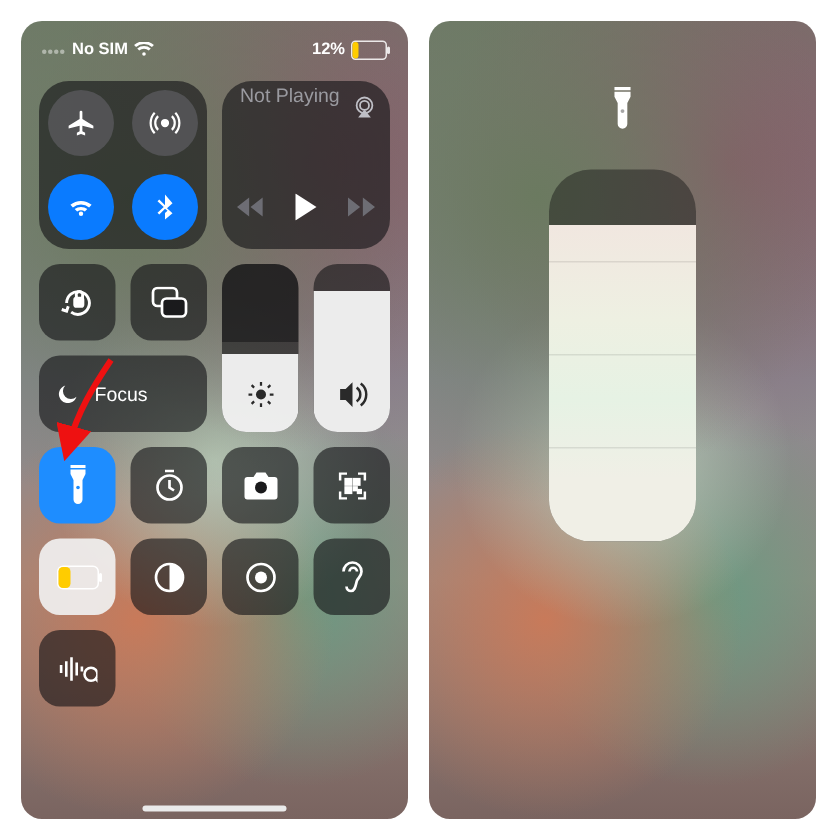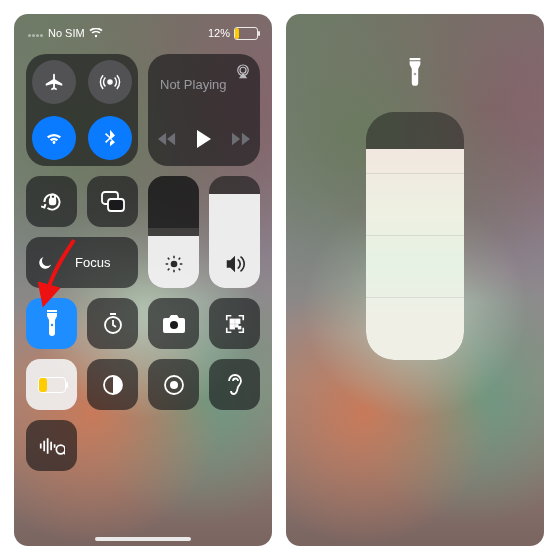--- a/index.html
+++ b/index.html
@@ -6,46 +6,46 @@
   .wrap{display:flex;gap:14px;padding:14px}
   .phone{position:relative;width:258px;height:532px;border-radius:14px;overflow:hidden;
     background:
       radial-gradient(circle at 28% 22%, #6b7a60 0, rgba(107,122,96,0) 45%),
       radial-gradient(circle at 78% 18%, #8a5a6a 0, rgba(138,90,106,0) 40%),
       radial-gradient(circle at 50% 55%, #b7c6b6 0, rgba(183,198,182,0) 35%),
       radial-gradient(circle at 30% 75%, #c87a5a 0, rgba(200,122,90,0) 30%),
       radial-gradient(circle at 72% 72%, #6a9a82 0, rgba(106,154,130,0) 30%),
       linear-gradient(180deg,#707a6a,#8a8a92 45%,#9a8a82 70%,#7a6460);
   }
-  .statusbar{position:absolute;top:0;left:0;right:0;height:34px;display:flex;align-items:center;justify-content:space-between;padding:2px 14px 0;color:#fff;font-size:11px;font-weight:400}
+  .statusbar{position:absolute;top:0;left:0;right:0;height:34px;display:flex;align-items:center;justify-content:space-between;padding:2px 14px 0;color:#fff;font-size:11px;font-weight:700}
   .sb-left{display:flex;align-items:center;gap:4px}
   .dots span{display:inline-block;width:3px;height:3px;border-radius:50%;background:rgba(255,255,255,.45);margin-right:1px}
   .wifi svg{display:block}
   .sb-right{display:flex;align-items:flex-start;gap:4px}
   .batt{width:22px;height:11px;border:1px solid rgba(255,255,255,.85);border-radius:3px;position:relative}
   .batt:after{content:"";position:absolute;right:-3px;top:3px;width:2px;height:5px;background:rgba(255,255,255,.85);border-radius:1px}
   .batt i{display:block;height:100%;width:18%;background:#ffcc00;border-radius:2px}
   .content{position:absolute;top:40px;left:12px;right:12px;bottom:12px}
   .row{display:flex;gap:10px}
   .panel{border-radius:20px;background:rgba(20,20,22,.62)}
   .quad{width:112px;height:112px;display:grid;grid-template-columns:1fr 1fr;grid-template-rows:1fr 1fr;gap:0;place-items:center}
   .round{width:44px;height:44px;border-radius:50%;display:flex;align-items:center;justify-content:center;background:rgba(90,90,94,.78)}
   .round.on{background:#0a7bff}
   .round svg{display:block}
-  .media{flex:1;height:112px;position:relative;padding:23px 12px;box-sizing:border-box;color:#9a9aa0}
+  .media{flex:1;height:112px;position:relative;padding:2px 12px;box-sizing:border-box;color:#9a9aa0}
   .airplay{position:absolute;top:8px;right:8px;color:#bfbfc6}
   .mctrls{position:absolute;bottom:14px;left:0;right:0;display:flex;justify-content:center;align-items:center;gap:20px}
   .tile{width:51px;height:51px;border-radius:14px;background:rgba(20,20,22,.62);display:flex;align-items:center;justify-content:center;color:#fff;position:relative}
   .tile svg{display:block}
   .tile.flash{background:#1e8dff}
   .tile.light{background:rgba(240,240,240,.92);color:#111}
   .tile .badge{position:absolute;left:12px;top:18px;width:26px;height:14px;border:1px solid #fff;border-radius:4px;display:flex;align-items:center}
   .tile .badge:after{content:"";position:absolute;right:-3px;top:4px;width:2px;height:6px;background:#fff;border-radius:1px}
   .tile .badge i{display:block;width:30%;height:100%;background:#ffcc00;border-radius:3px}
-  .focus{width:112px;height:51px;border-radius:14px;background:rgba(20,20,22,.62);display:flex;align-items:center;gap:21px;padding:0 10px;box-sizing:border-box;color:#fff}
+  .focus{width:112px;height:51px;border-radius:14px;background:rgba(20,20,22,.62);display:flex;align-items:center;gap:9px;padding:0 10px;box-sizing:border-box;color:#fff}
   .vcol{display:flex;flex-direction:column;gap:10px}
   .vslider{width:51px;height:112px;border-radius:16px;background:rgba(20,20,22,.6);position:relative;overflow:hidden}
   .vslider .fill{position:absolute;left:0;right:0;bottom:0;background:rgba(245,245,245,.95);height:84%}
   .vslider .vicon{position:absolute;left:0;right:0;bottom:10px;text-align:center;color:#222}
   .bright .fill{height:46%}
   .bright .vicon{color:#333}
   .bright .dim{position:absolute;left:0;right:0;top:0;bottom:54%;background:rgba(20,20,22,.55)}
   .home{position:absolute;bottom:5px;left:50%;width:96px;height:4px;margin-left:-48px;background:#eaeaea;border-radius:3px}
 
   .arrow{position:absolute;left:24px;top:220px;pointer-events:none}

